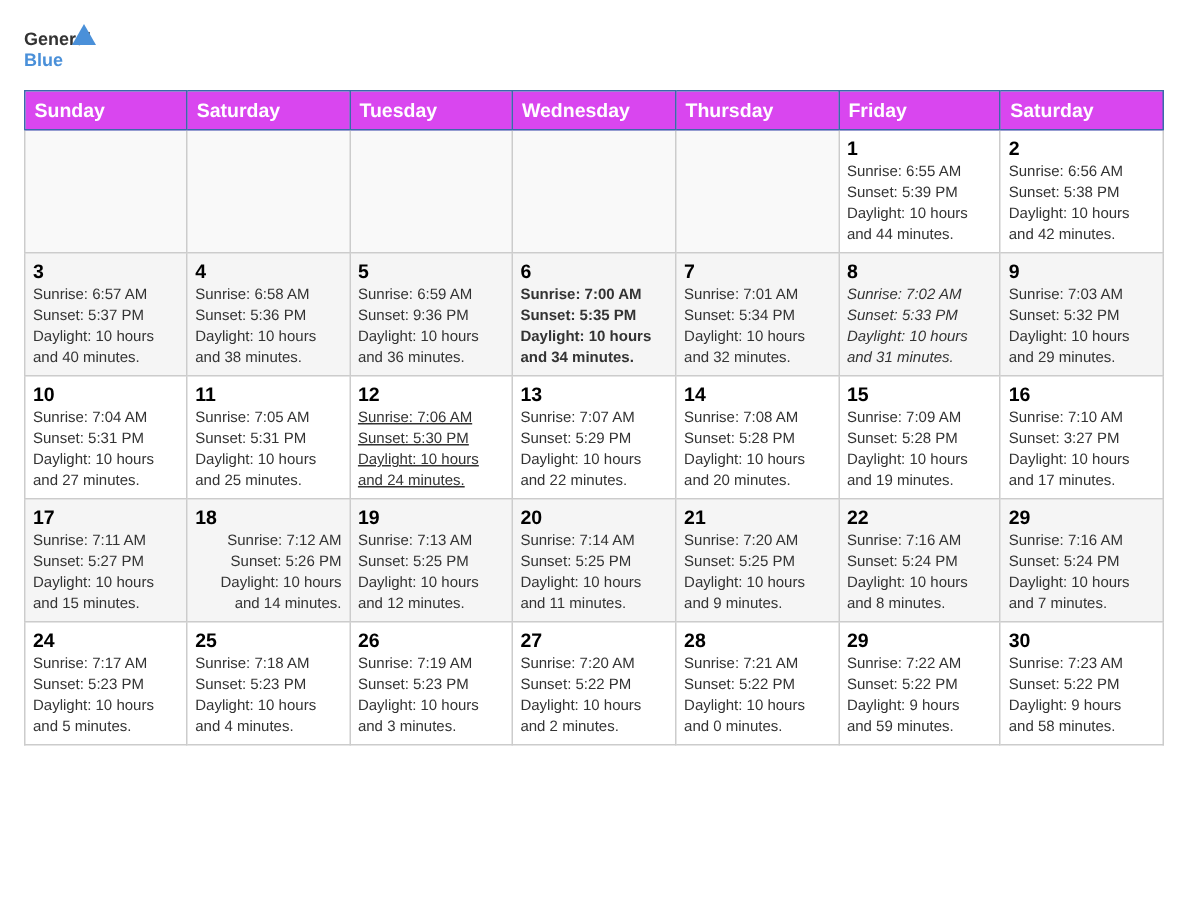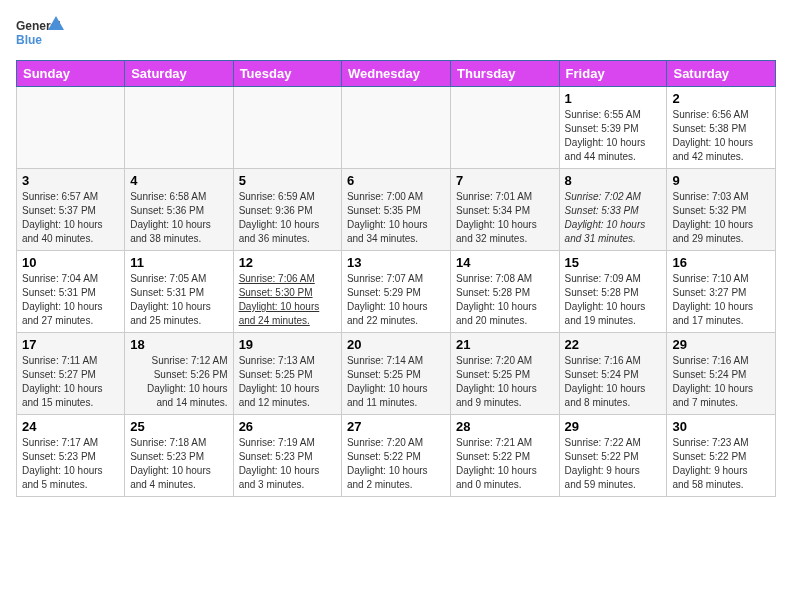--- a/index.html
+++ b/index.html
@@ -142,21 +142,21 @@
         </td>
         <td>
           <span class="cell-day">5</span>
           <div class="cell-info" style="white-space: pre-line;">Sunrise: 6:59 AM
 Sunset: 9:36 PM
 Daylight: 10 hours
 and 36 minutes.</div>
         </td>
         <td>
           <span class="cell-day">6</span>
-          <div class="cell-info" style="white-space: pre-line;">Sunrise: 7:00 AM
+          <div class="cell-info" style="white-space: pre-line; font-weight: bold;">Sunrise: 7:00 AM
 Sunset: 5:35 PM
 Daylight: 10 hours
 and 34 minutes.</div>
         </td>
         <td>
           <span class="cell-day">7</span>
           <div class="cell-info" style="white-space: pre-line;">Sunrise: 7:01 AM
 Sunset: 5:34 PM
 Daylight: 10 hours
 and 32 minutes.</div>

